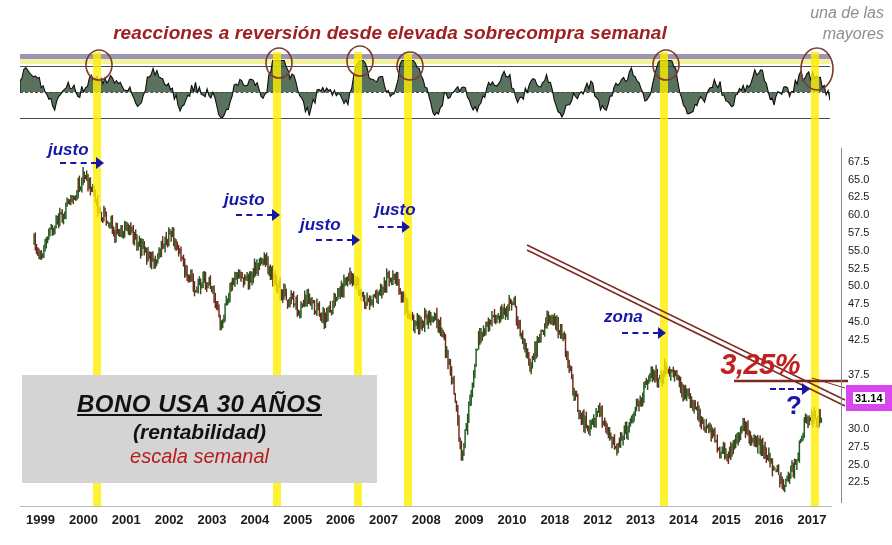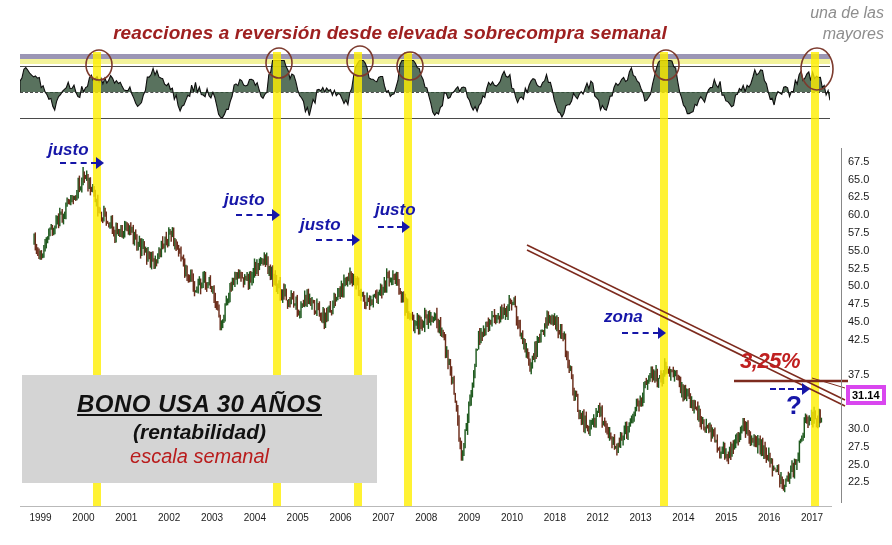--- a/index.html
+++ b/index.html
@@ -32,39 +32,39 @@
   .hline{position:absolute;left:0;width:100%;height:1px;background:#4a4a4a;}
   .hline.dashed{background:none;border-top:1px dashed #4a4a4a;height:0;}
 
   
   #yaxis{left:838px; top:148px; width:54px; height:355px;}
   #yaxis .tick{position:absolute;left:10px;font-size:11px;color:#1a1a1a;
                font-family:"Liberation Sans",sans-serif;}
   #yaxis .axisline{position:absolute;left:3px;top:0;width:1px;height:100%;
                    background:#888;}
   #xaxis{left:0;top:512px;width:892px;height:20px;}
-  #xaxis .tick{position:absolute;font-size:10px;color:#1a1a1a;
-               transform:translateX(-50%);}
+  #xaxis .tick{position:absolute;font-size:13px;color:#1a1a1a;
+               transform:translateX(-50%);font-weight:bold;}
   #xaxis-line{left:20px;top:506px;width:812px;height:1px;background:#b9b9b9;}
 
   
   .note{position:absolute;color:#1616a8;font-style:italic;font-weight:bold;
         font-size:17px;white-space:nowrap;}
   .arrow{position:absolute;height:12px;}
   .arrow .shaft{position:absolute;left:0;top:5px;width:calc(100% - 7px);
                 border-top:2px dashed #1616a8;}
   .arrow .head{position:absolute;right:0;top:0;width:0;height:0;
                border-top:6px solid transparent;border-bottom:6px solid transparent;
                border-left:8px solid #1616a8;}
 
   #pct{position:absolute;color:#c02020;font-weight:bold;font-style:italic;
-       font-size:22px;white-space:nowrap;letter-spacing:-.5px;}
+       font-size:29px;white-space:nowrap;letter-spacing:-.5px;}
   #qmark{position:absolute;color:#1616a8;font-weight:bold;font-size:26px;}
   #lastprice{position:absolute;font-size:11px;font-weight:bold;color:#000;
-             background:#fff;border:4px solid #d946ef;padding:0 2px;line-height:12px;}
+             background:#fff;border:7px solid #d946ef;padding:0 2px;line-height:12px;}
 
   
   #titlebox{left:22px;top:375px;width:355px;height:108px;background:#d4d4d4;
             display:flex;flex-direction:column;align-items:center;
             justify-content:center;}
   #titlebox .l1{font-size:24px;font-weight:bold;font-style:italic;color:#111;
                 text-decoration:underline;letter-spacing:.5px;}
   #titlebox .l2{font-size:21px;font-weight:bold;font-style:italic;color:#111;
                 margin-top:2px;}
   #titlebox .l3{font-size:20px;font-style:italic;color:#b91c1c;margin-top:1px;}

